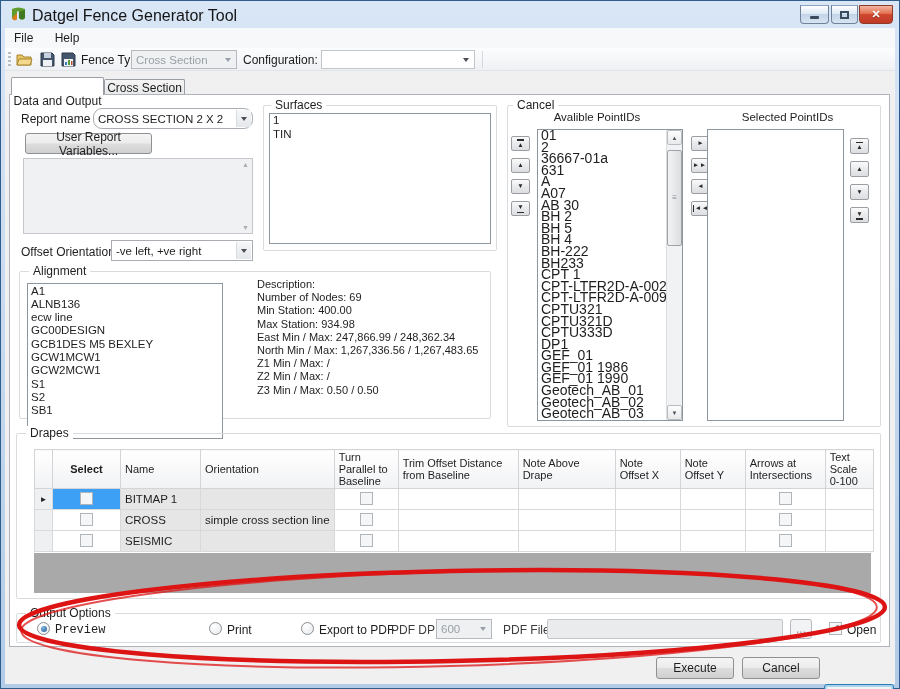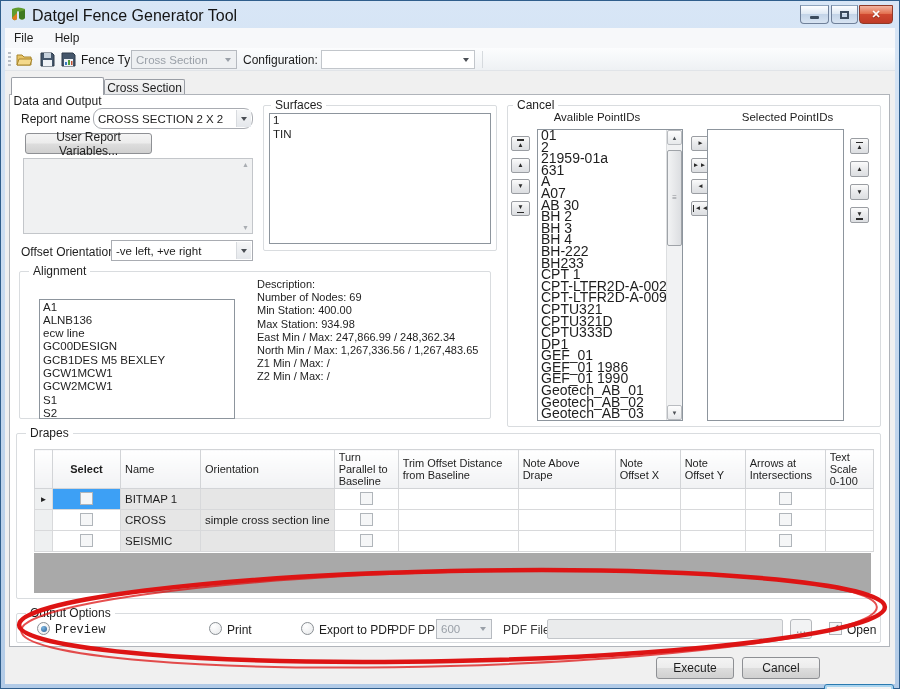--- a/index.html
+++ b/index.html
@@ -232,27 +232,27 @@
           <span class="vstack">
             <span class="arr">▼</span>
             <span class="hbar"></span>
           </span>
         </div>
 
       <div class="list avail-list" style="left:527px;top:34px;width:146px;height:292px;">
         <div style="position:absolute;left:0;top:0;right:16px;bottom:0;overflow:hidden;">
             <div class="li">01</div>
             <div class="li">2</div>
-            <div class="li">21959-01a</div>
+            <div class="li">36667-01a</div>
             <div class="li">631</div>
             <div class="li">A</div>
             <div class="li">A07</div>
             <div class="li">AB 30</div>
             <div class="li">BH 2</div>
-            <div class="li">BH 3</div>
+            <div class="li">BH 5</div>
             <div class="li">BH 4</div>
             <div class="li">BH-222</div>
             <div class="li">BH233</div>
             <div class="li">CPT 1</div>
             <div class="li">CPT-LTFR2D-A-002</div>
             <div class="li">CPT-LTFR2D-A-009</div>
             <div class="li">CPTU321</div>
             <div class="li">CPTU321D</div>
             <div class="li">CPTU333D</div>
             <div class="li">DP1</div>
@@ -307,41 +307,42 @@
         </div>
       <div class="sqbtn" style="left:840px;top:112px;height:16px;">
           <span class="vstack">
             <span class="arr">▼</span>
             <span class="hbar"></span>
           </span>
         </div>
 
       <div class="grp" style="left:9px;top:176px;width:472px;height:148px;"></div>
       <span class="grplbl" style="left:19px;top:169px;">Alignment</span>
-      <div class="list align-list" style="left:17px;top:204px;width:196px;height:120px;margin-left:12px;">
+      <div class="list align-list" style="left:17px;top:188px;width:196px;height:156px;">
           <div class="li">A1</div>
           <div class="li">ALNB136</div>
           <div class="li">ecw line</div>
           <div class="li">GC00DESIGN</div>
           <div class="li">GCB1DES M5 BEXLEY</div>
           <div class="li">GCW1MCW1</div>
           <div class="li">GCW2MCW1</div>
           <div class="li">S1</div>
           <div class="li">S2</div>
           <div class="li">SB1</div>
         </div>
       <div class="desc-block" style="left:247px;top:183px;width:228px;">
           <div class="li">Description:</div>
           <div class="li">Number of Nodes: 69</div>
           <div class="li">Min Station: 400.00</div>
           <div class="li">Max Station: 934.98</div>
           <div class="li">East Min / Max: 247,866.99 / 248,362.34</div>
           <div class="li">North Min / Max: 1,267,336.56 / 1,267,483.65</div>
           <div class="li">Z1 Min / Max:  /</div>
           <div class="li">Z2 Min / Max:  /</div>
+          <div class="li">Z3 Min / Max: 0.50 / 0.50</div>
         </div>
 
       <div class="grp" style="left:6px;top:338px;width:865px;height:166px;"></div>
       <span class="grplbl" style="left:16px;top:331px;">Drapes</span>
       <table class="dtable">
         <colgroup>
             <col style="width: 18px;">
             <col style="width: 68px;">
             <col style="width: 80px;">
             <col style="width: 132px;">

